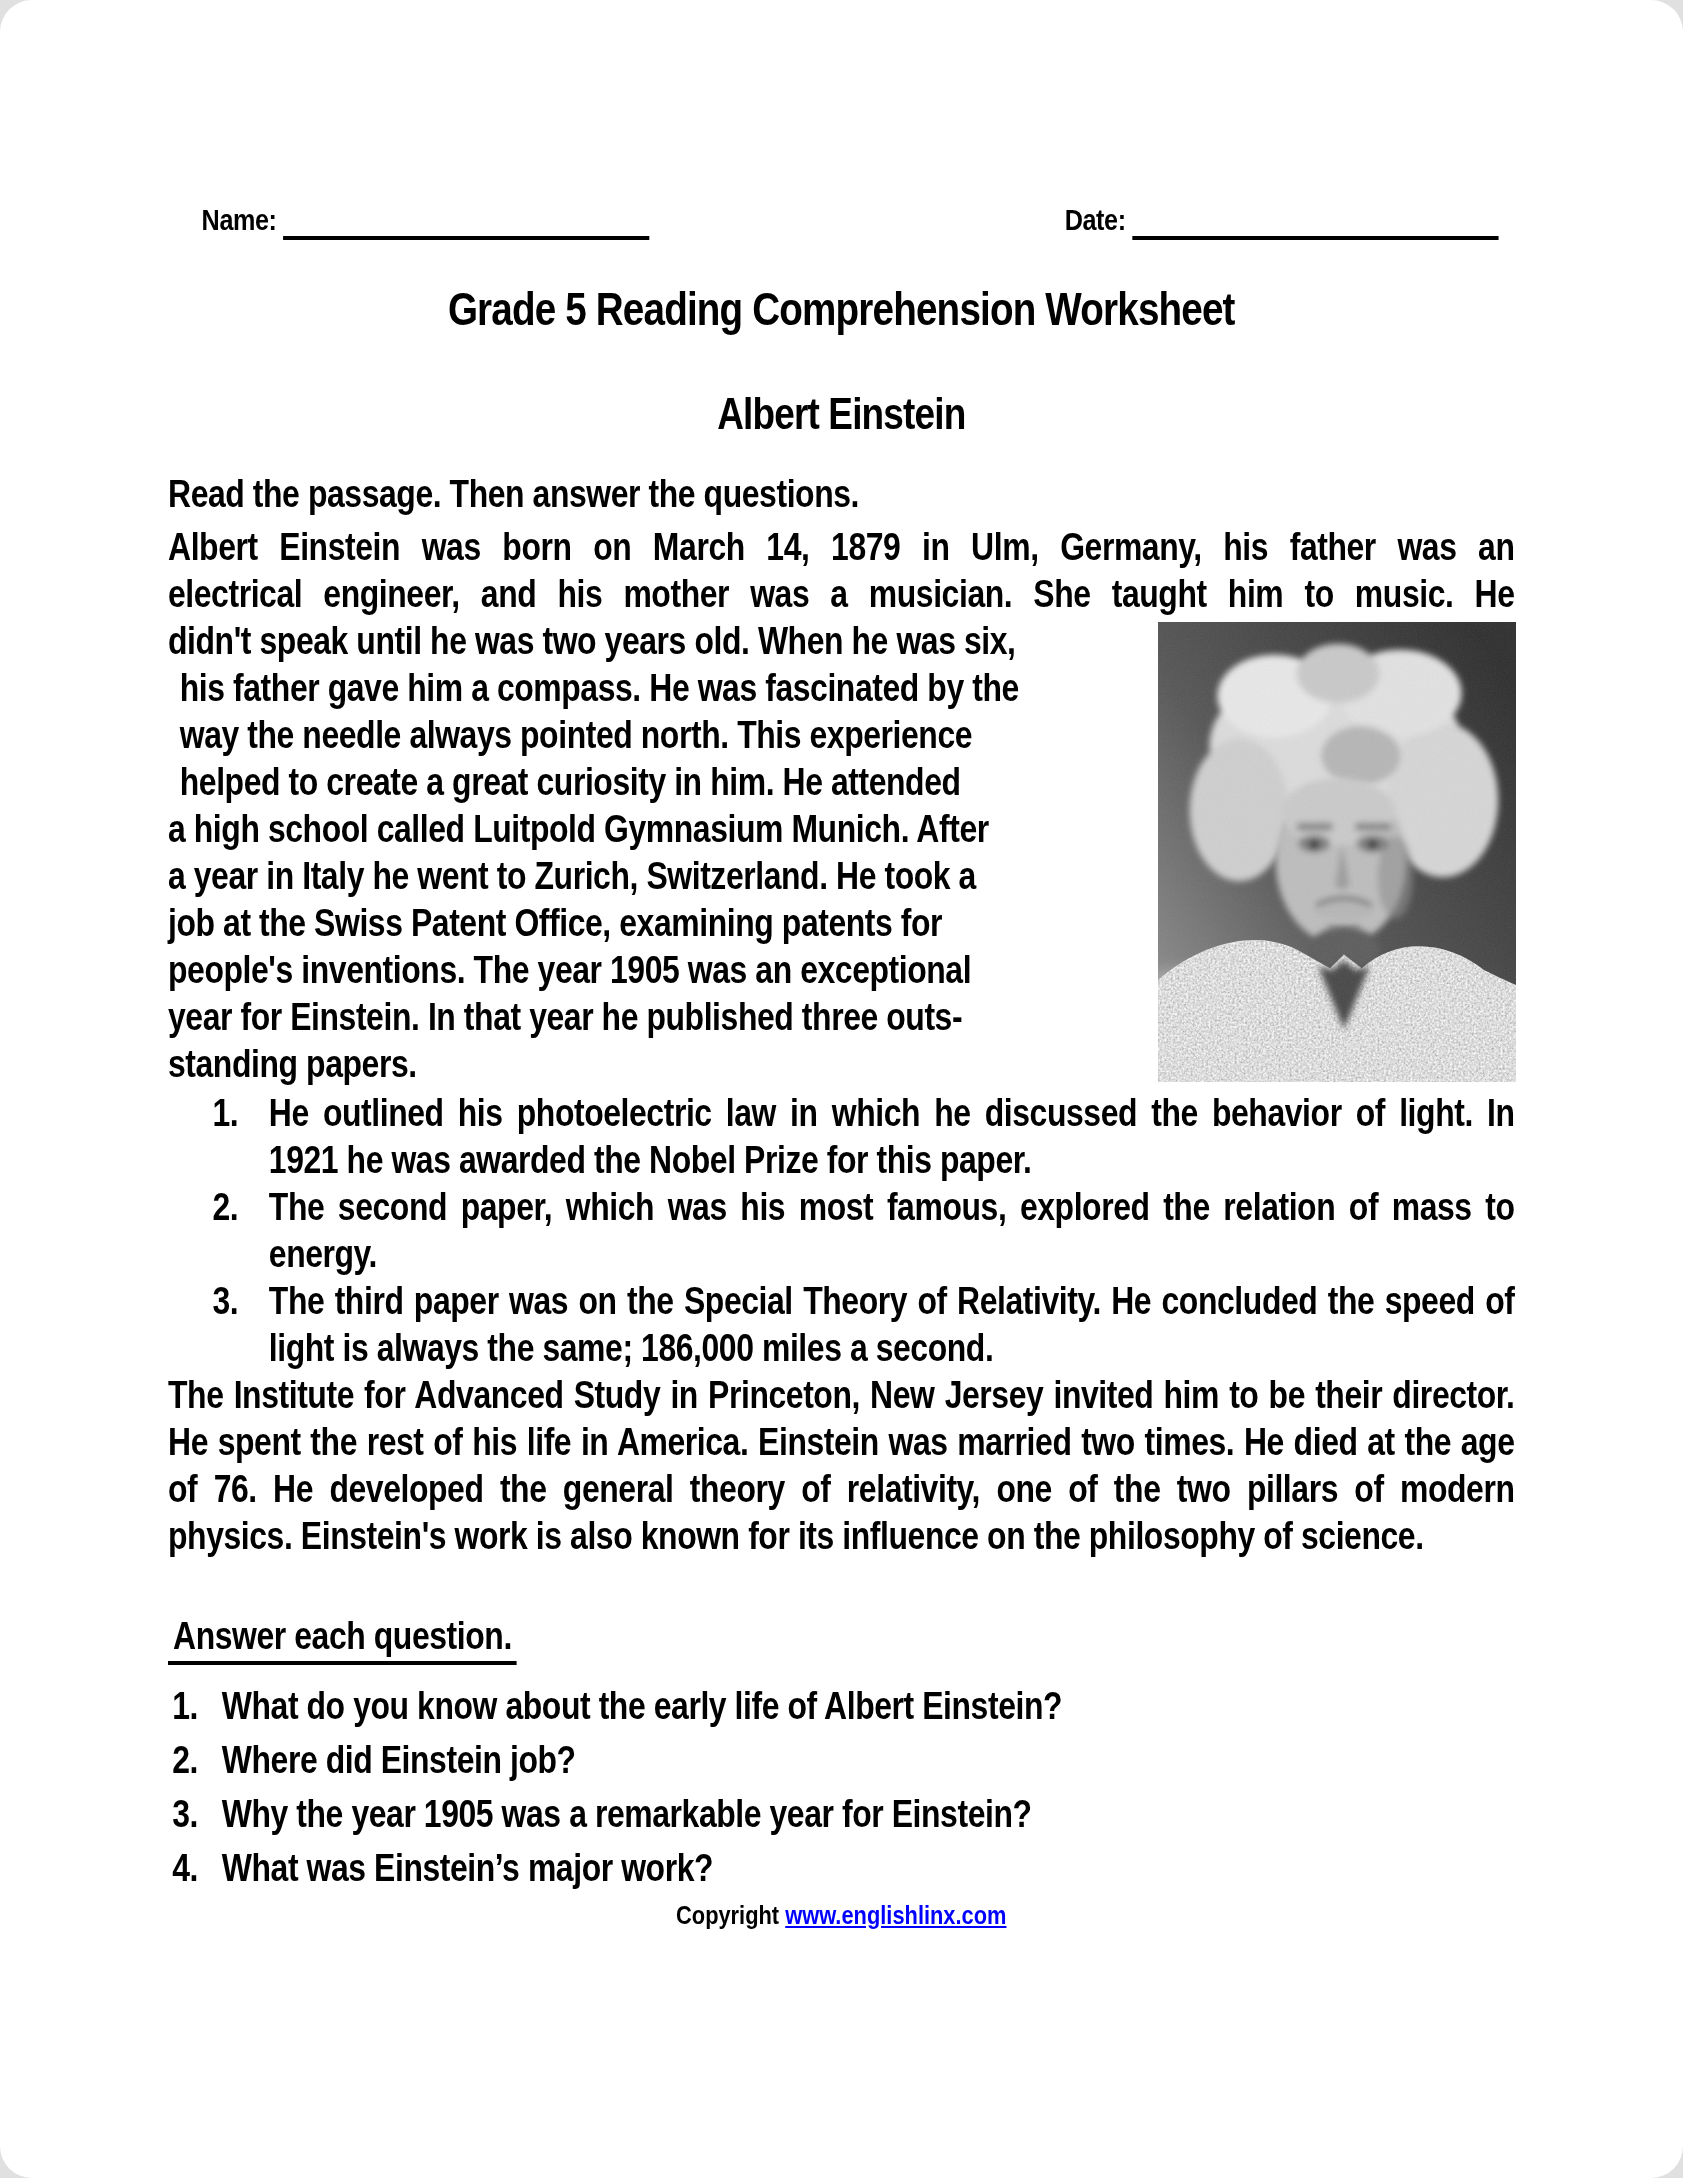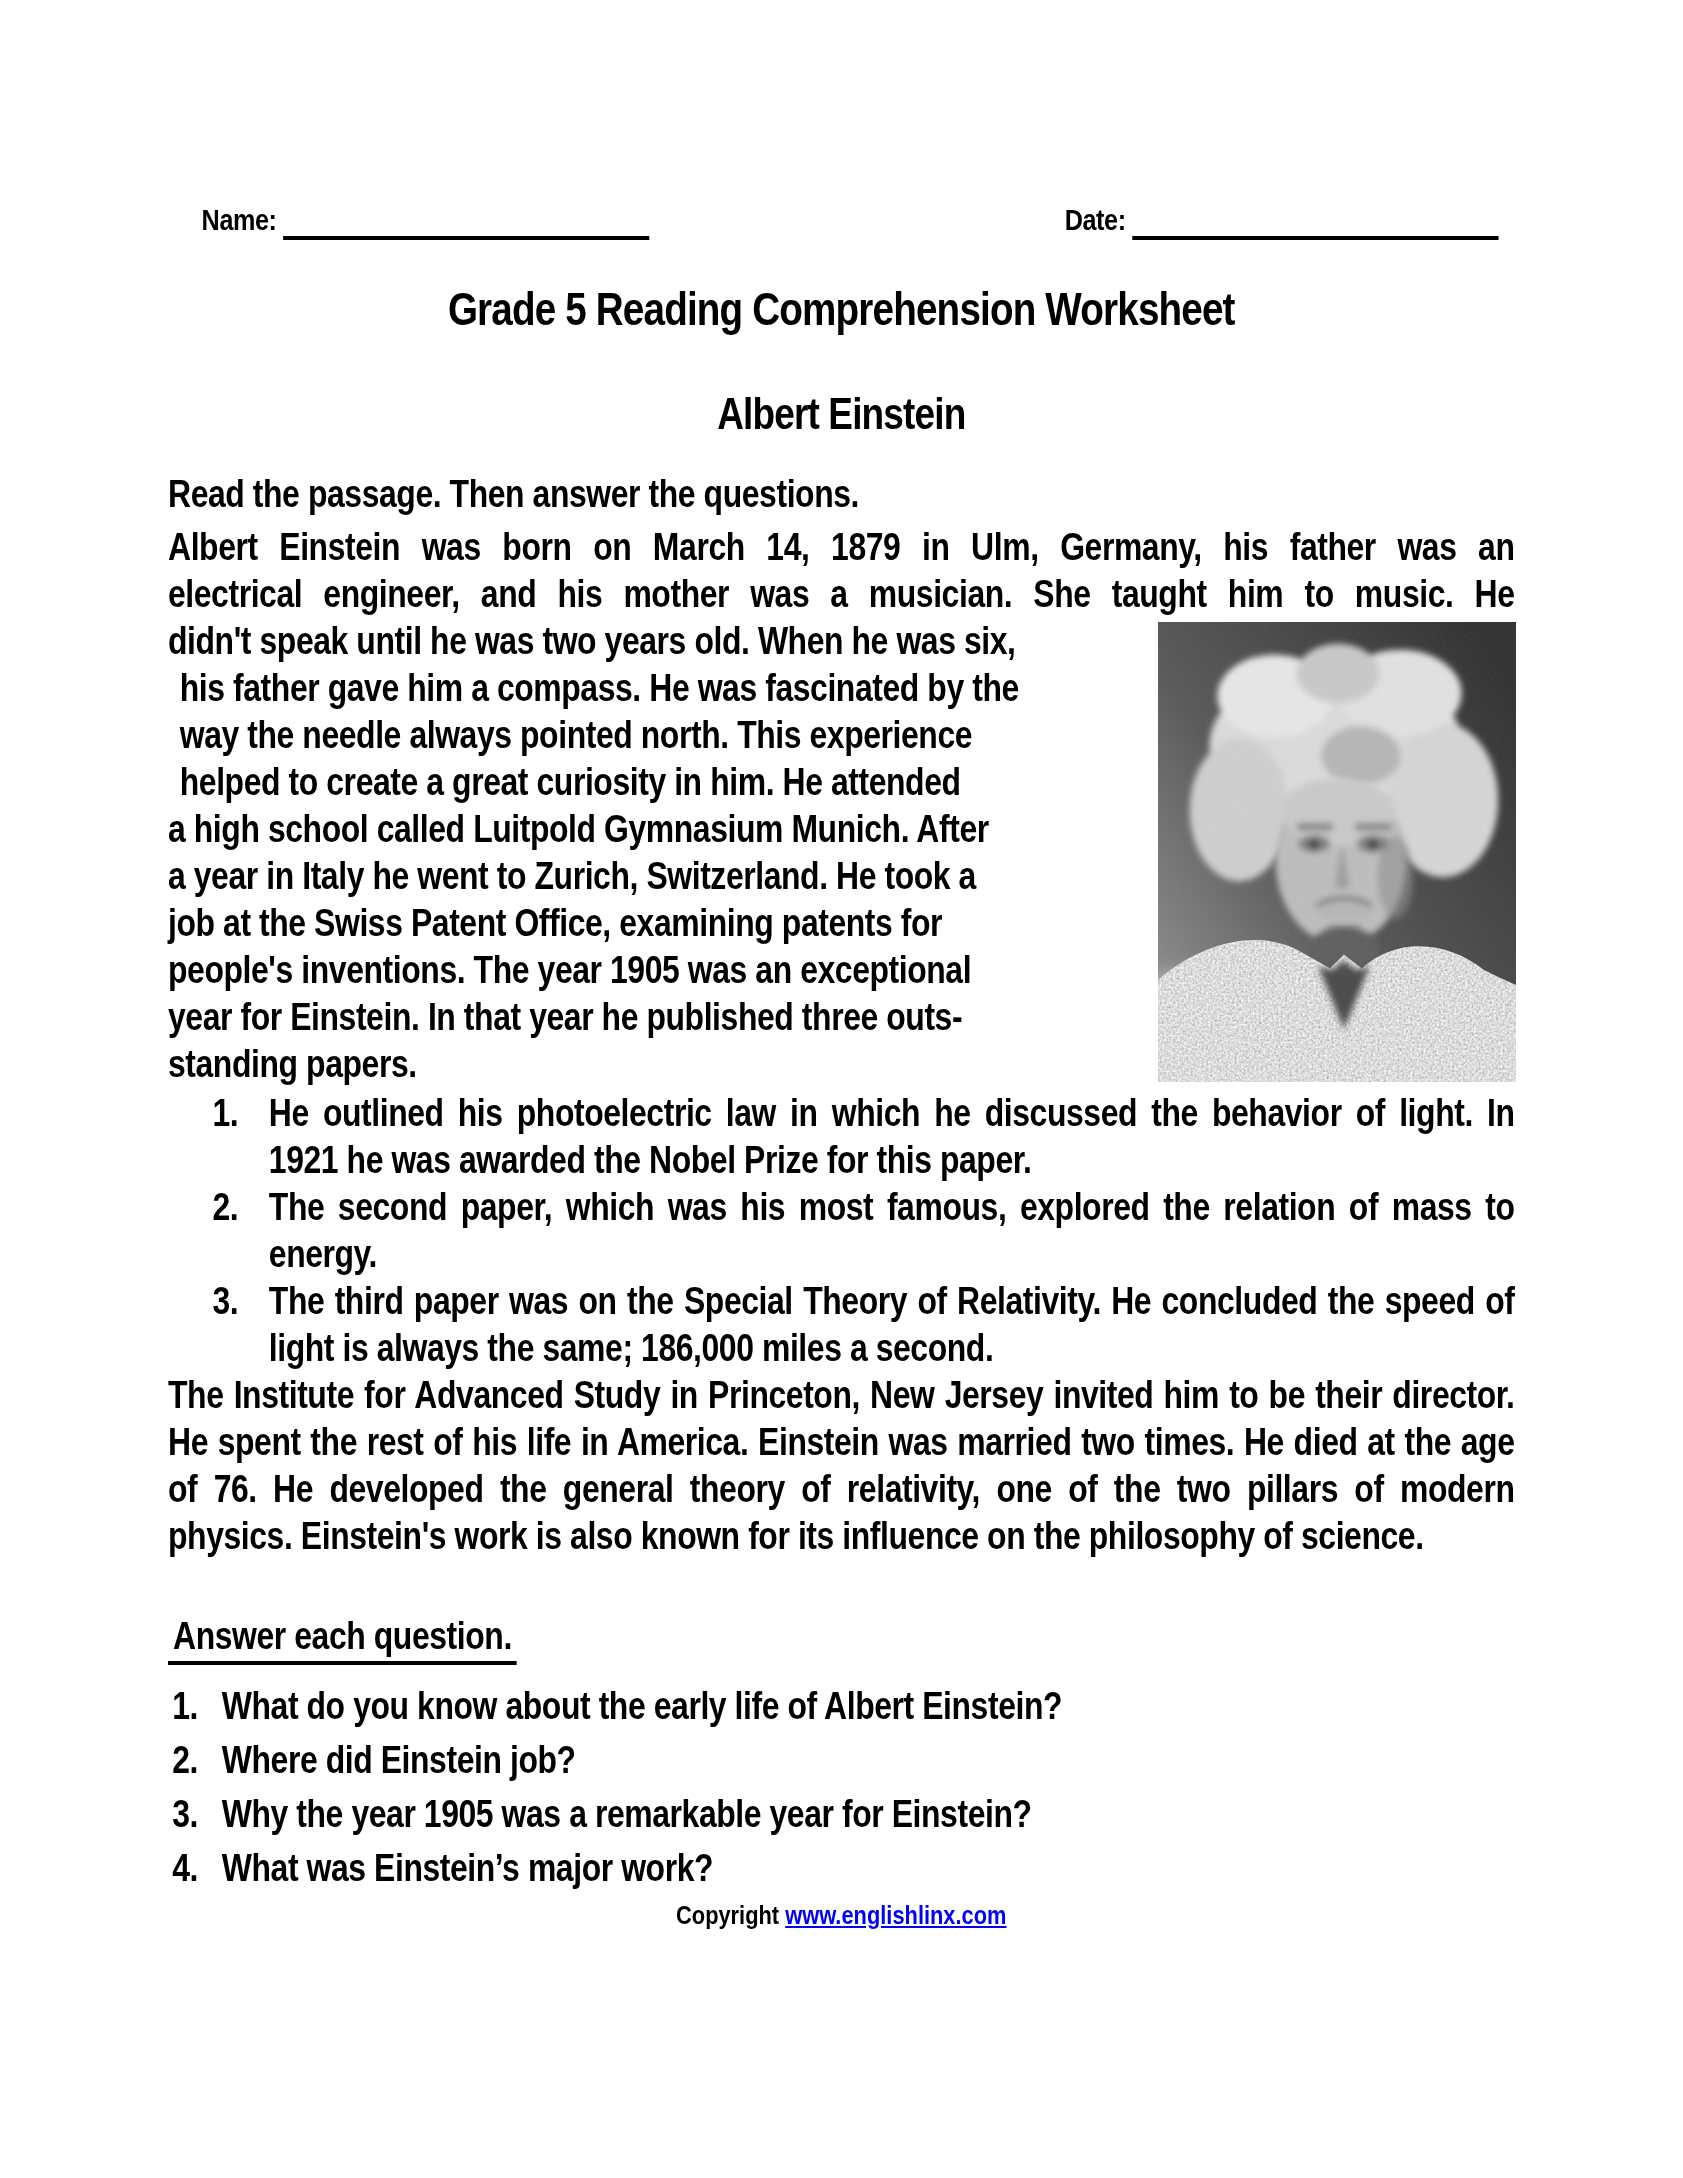--- a/index.html
+++ b/index.html
@@ -6,20 +6,21 @@
   .page {
     position: relative;
     width: 1683px;
     height: 2178px;
     background: #ffffff;
     font-family: "Liberation Sans", sans-serif;
     font-weight: bold;
     color: #000;
     overflow: hidden;
     margin: 0 auto;
+    border-radius: 32px;
   }
   
   .content {
     position: absolute;
     left: 168px;
     top: 0;
     width: 1603px;
     transform: scaleX(0.84);
     transform-origin: 0 0;
     letter-spacing: -0.5px;

